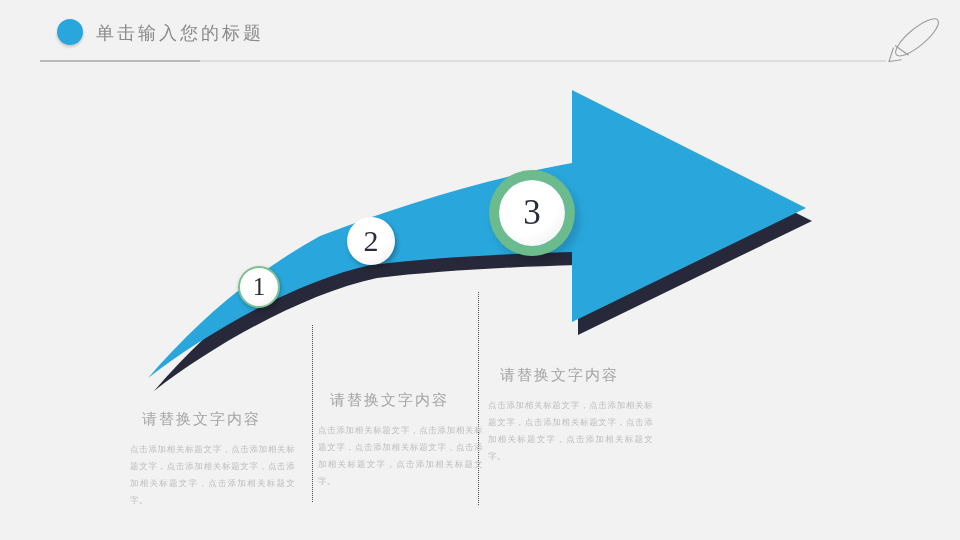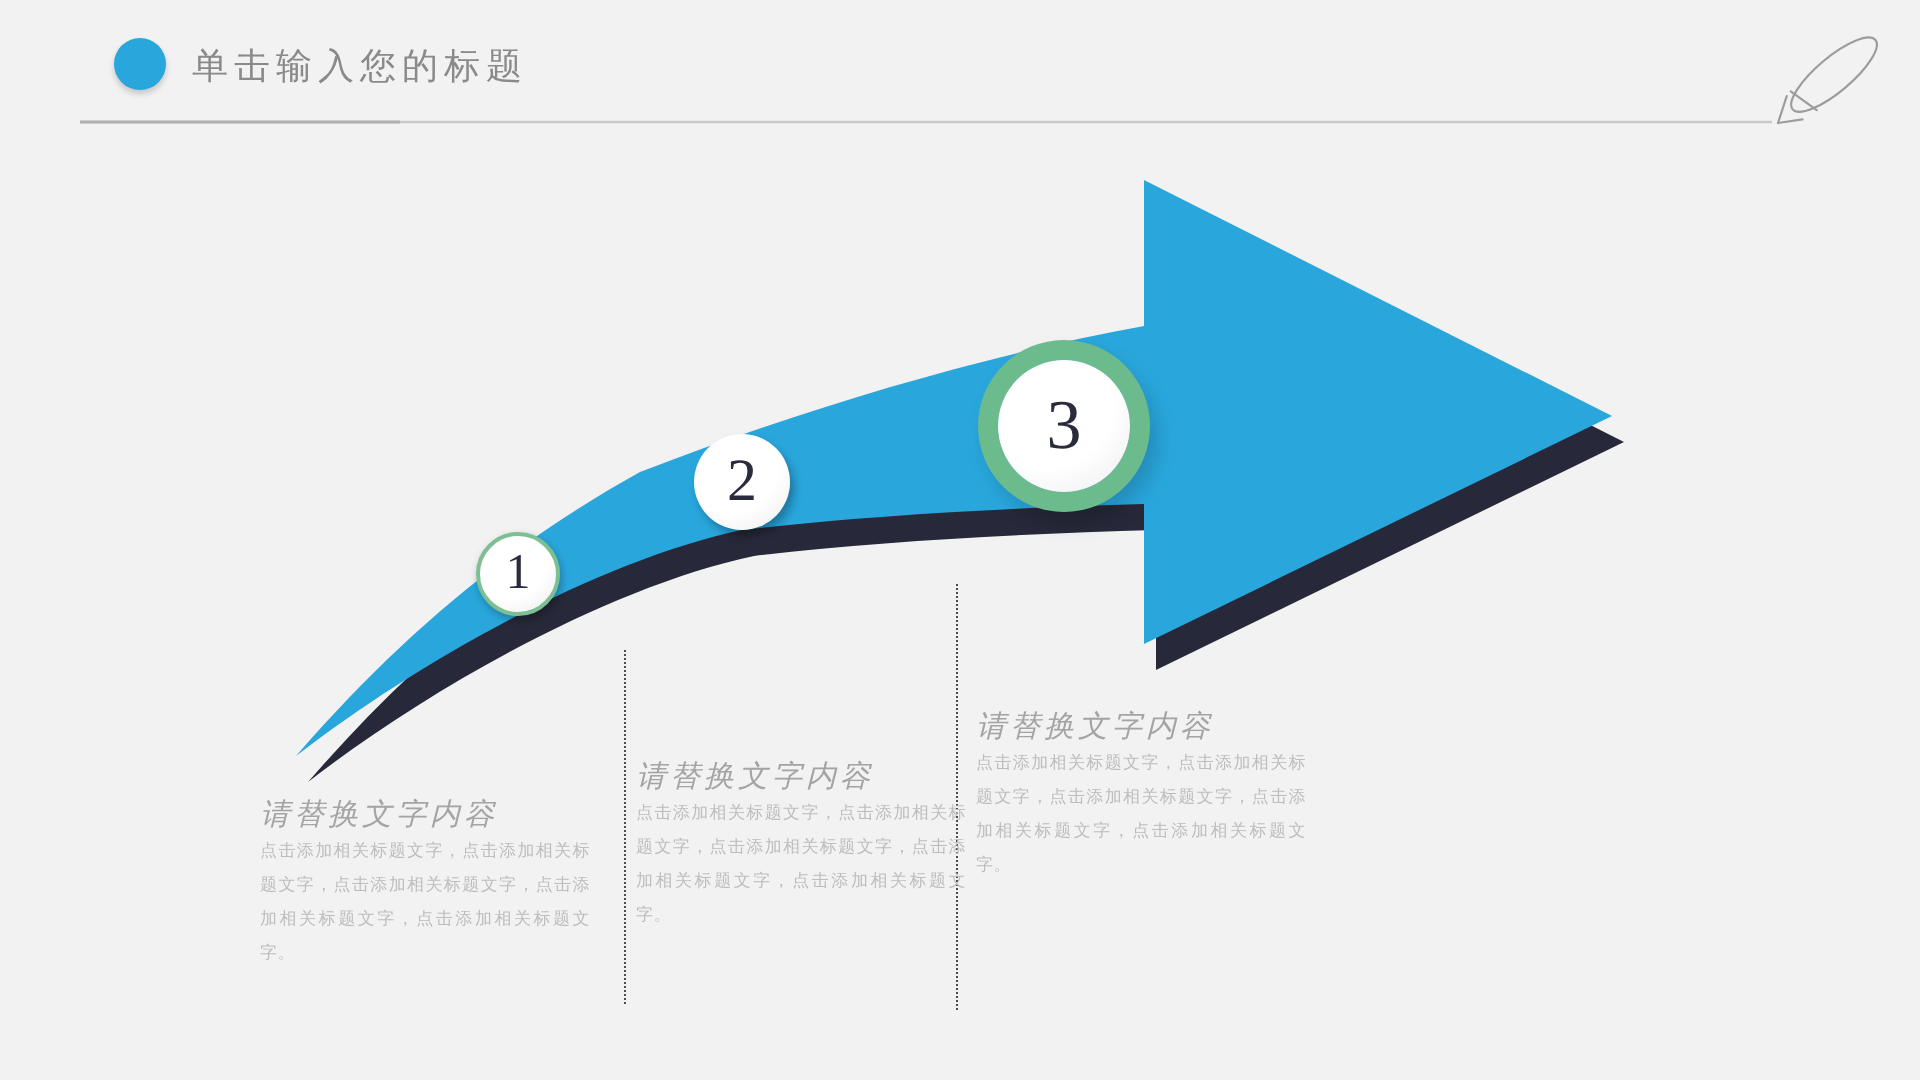--- a/index.html
+++ b/index.html
@@ -40,22 +40,22 @@
   
   .v-divider{position:absolute;width:0;border-left:1.5px dotted #4C4C4C;z-index:2;}
   #divider-1{left:312px;top:325px;height:177px;}
   #divider-2{left:478px;top:292px;height:213px;}
   
   .text-block{position:absolute;width:165px;z-index:2;}
   #block-1{left:130px;top:398px;}
   #block-2{left:318px;top:379px;}
   #block-3{left:488px;top:354px;}
   .text-block h3{
-    margin:0;font-size:15px;font-weight:400;letter-spacing:2px;color:#A4A4A4;
-    font-family:"Liberation Serif","DejaVu Serif",serif;white-space:nowrap;font-style:italic;
+    margin:12px;font-size:15px;font-weight:400;letter-spacing:2px;color:#A4A4A4;
+    font-family:"Liberation Serif","DejaVu Serif",serif;white-space:nowrap;
   }
   .text-block p{
     margin:0 0 0 0;font-size:8.5px;line-height:17px;color:#BDBDBD;
     text-align:justify;letter-spacing:.2px;
   }
 </style>
 </head>
 <body>
 
 <div id="slide">

